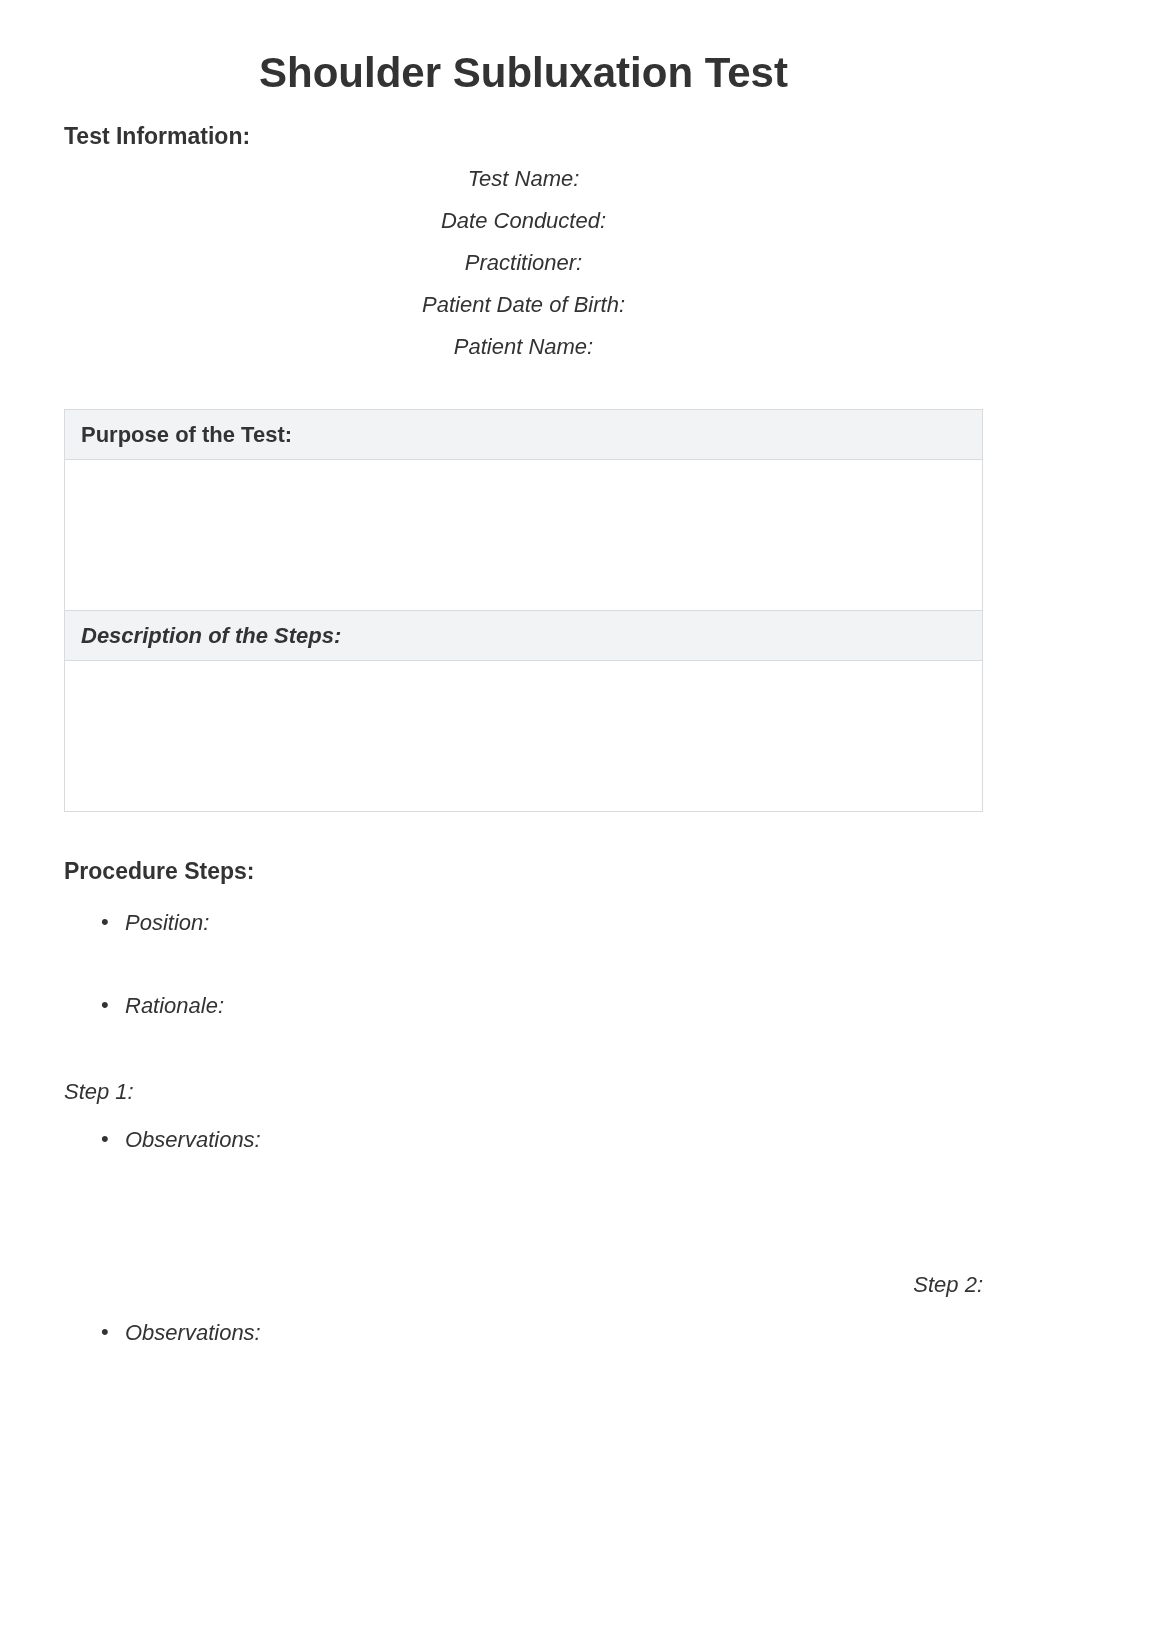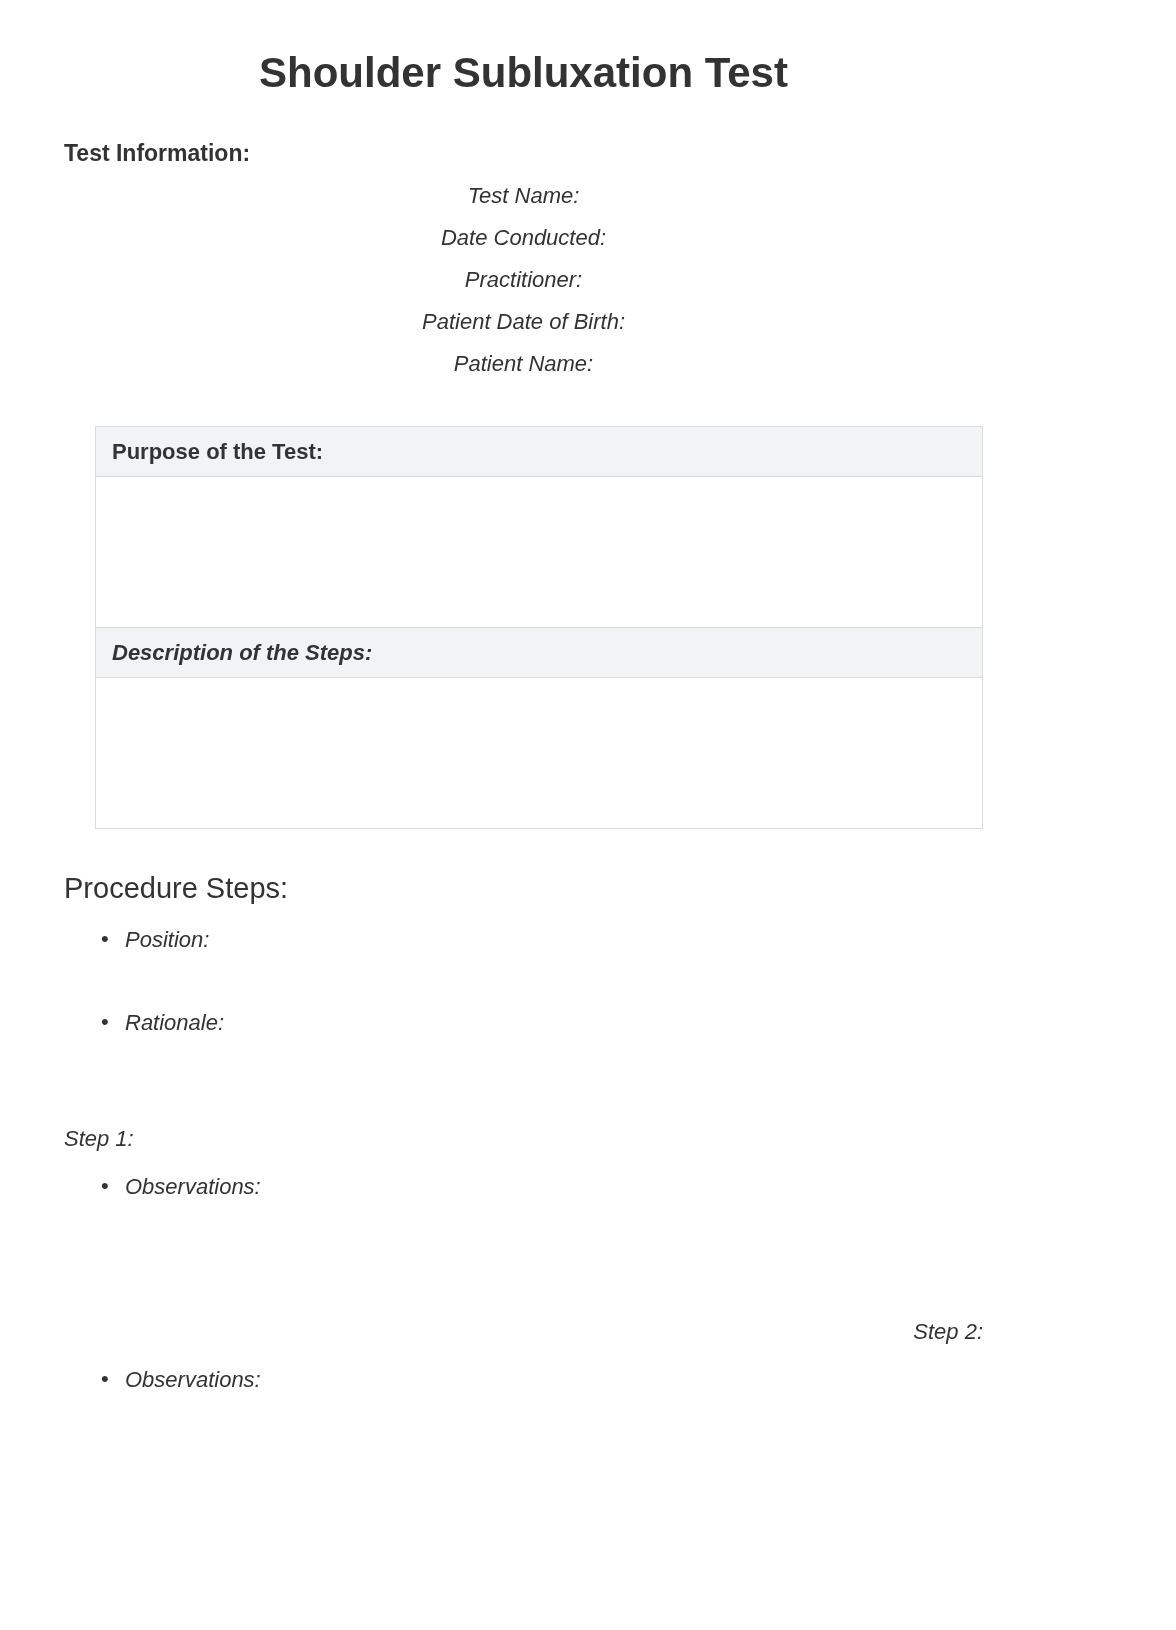--- a/index.html
+++ b/index.html
@@ -15,40 +15,39 @@
     overflow: hidden;
   }
   .doc-title {
     margin: 0;
     font-size: 42px;
     line-height: 50px;
     font-weight: bold;
     text-align: center;
     color: #333333;
   }
-  .test-info { margin-top: 42px; }
+  .test-info { margin-top: 25px; }
   .section-heading {
     margin: 0;
     font-size: 23px;
     line-height: 27px;
     font-weight: bold;
   }
   .info-line {
     margin: 16px 0 0 0;
     font-size: 22px;
     line-height: 26px;
     font-style: italic;
     font-weight: normal;
     text-align: center;
   }
   .fill-table {
     margin-top: 49px;
     border: 1px solid #d9dcde;
     background: #ffffff;
-    margin-left: 31px;
   }
   .fill-table .head {
     height: 50px;
     box-sizing: border-box;
     background: #f2f3f5;
     border-bottom: 1px solid #d9dcde;
     display: flex;
     align-items: center;
     padding: 0 16px;
     font-size: 22px;
@@ -56,31 +55,31 @@
     color: #333333;
   }
   .fill-table .head.italic { font-style: italic; }
   .fill-table .cell {
     height: 150px;
     background: #ffffff;
   }
   .fill-table .cell.mid { border-bottom: 1px solid #d9dcde; }
   .procedure-heading {
     margin: 44px 0 0 0;
-    font-size: 29px;
+    font-size: 23px;
     line-height: 31px;
-    font-weight: normal;
+    font-weight: bold;
   }
   .sub-label {
     margin: 24px 0 0 0;
     font-size: 22px;
     line-height: 26px;
     font-style: italic;
   }
-  .sub-label.step1 { margin-top: 90px; }
+  .sub-label.step1 { margin-top: 60px; }
   .sub-label.step2 { margin-top: 119px; text-align: right; }
   ul.bullets {
     list-style: none;
     margin: 23px 0 0 0;
     padding: 0;
   }
   ul.bullets.tight { margin-top: 22px; }
   ul.bullets li {
     position: relative;
     padding-left: 61px;

